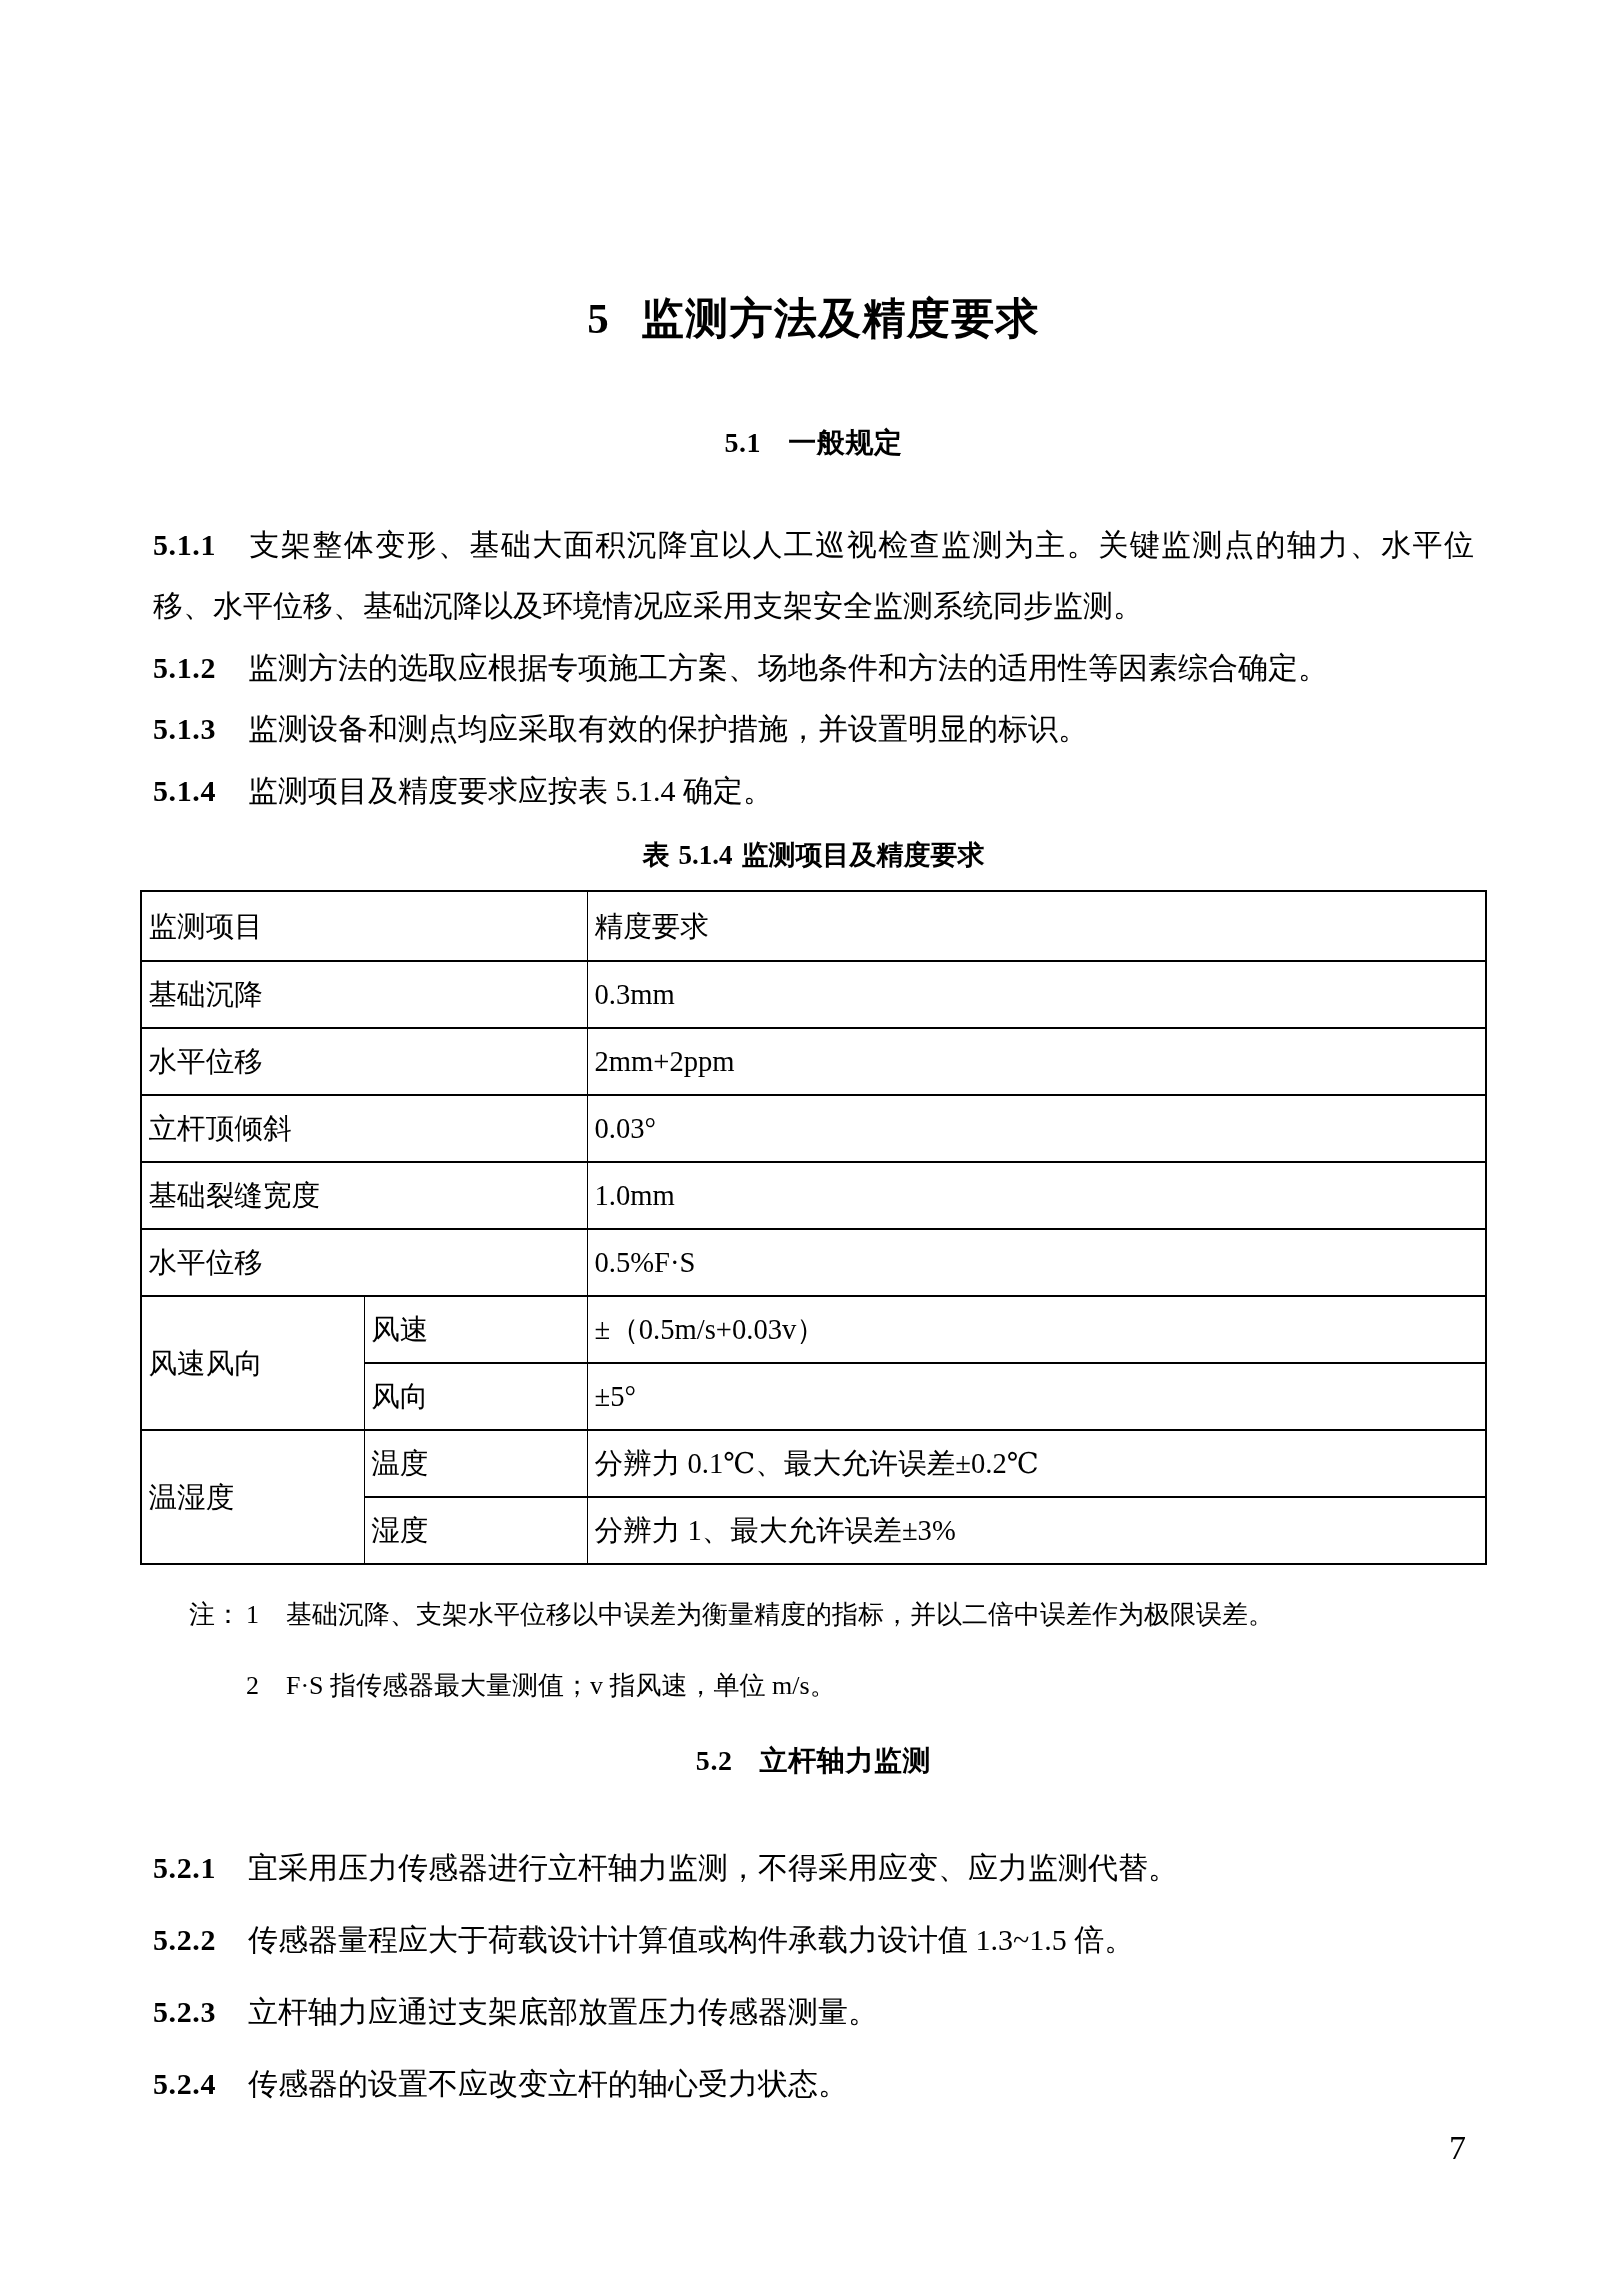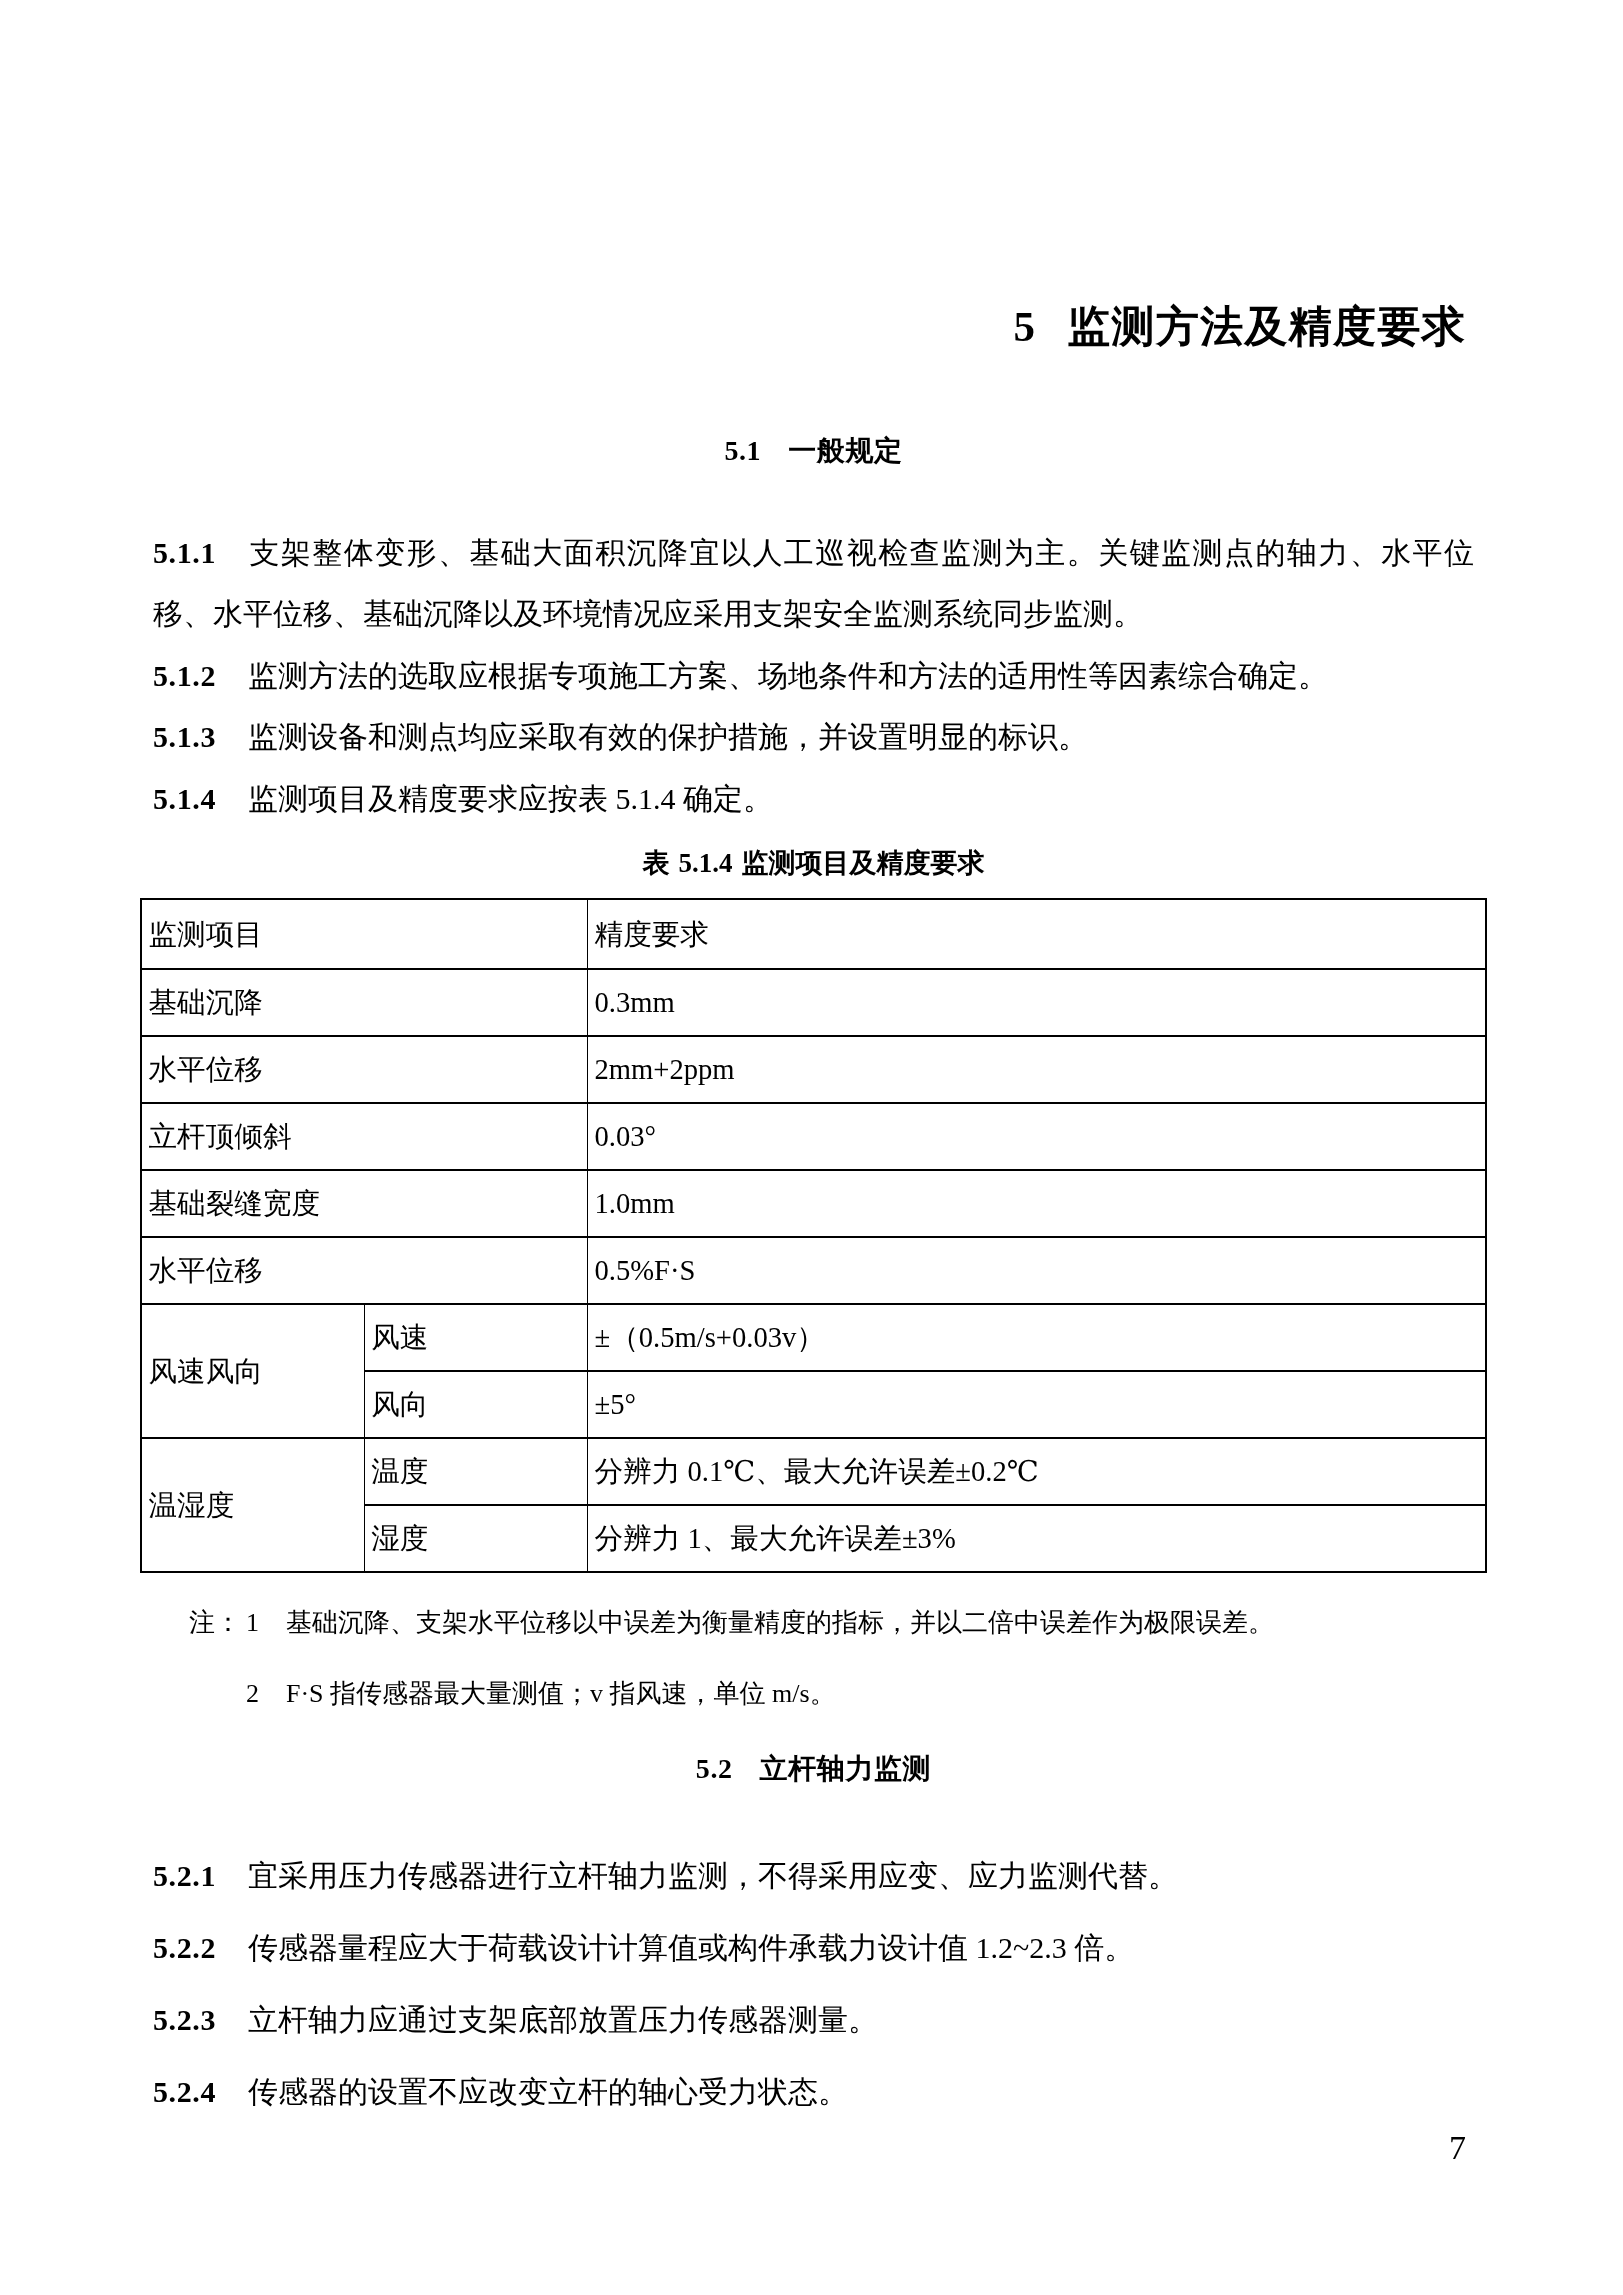--- a/index.html
+++ b/index.html
@@ -13,22 +13,22 @@
     height: 2295px;
     background: #ffffff;
     color: #000000;
     font-family: "Liberation Serif", "DejaVu Serif", serif;
     box-sizing: border-box;
     padding: 291px 150px 0 153px;
     overflow: hidden;
   }
   
   .chapter-heading {
-    margin: 8px;
-    text-align: right;
+    margin: 0;
+    text-align: center;
     font-size: 43px;
     font-weight: bold;
     line-height: 1.3;
     letter-spacing: 1.3px;
   }
   .chapter-heading .num {
     margin-right: 31px;
   }
   
   .section-heading {
@@ -220,21 +220,21 @@
 
   <h2 class="section-heading" id="section2-heading">
     <span class="num">5.2</span><span>立杆轴力监测</span>
   </h2>
 
   <div class="clauses clauses-2">
     <p class="clause">
       <span class="clause-num">5.2.1</span><span class="clause-text">宜采用压力传感器进行立杆轴力监测，不得采用应变、应力监测代替。</span>
     </p>
     <p class="clause">
-      <span class="clause-num">5.2.2</span><span class="clause-text">传感器量程应大于荷载设计计算值或构件承载力设计值 1.2~2.3 倍。</span>
+      <span class="clause-num">5.2.2</span><span class="clause-text">传感器量程应大于荷载设计计算值或构件承载力设计值 1.3~1.5 倍。</span>
     </p>
     <p class="clause">
       <span class="clause-num">5.2.3</span><span class="clause-text">立杆轴力应通过支架底部放置压力传感器测量。</span>
     </p>
     <p class="clause">
       <span class="clause-num">5.2.4</span><span class="clause-text">传感器的设置不应改变立杆的轴心受力状态。</span>
     </p>
   </div>
 
   <div class="page-number">7</div>

